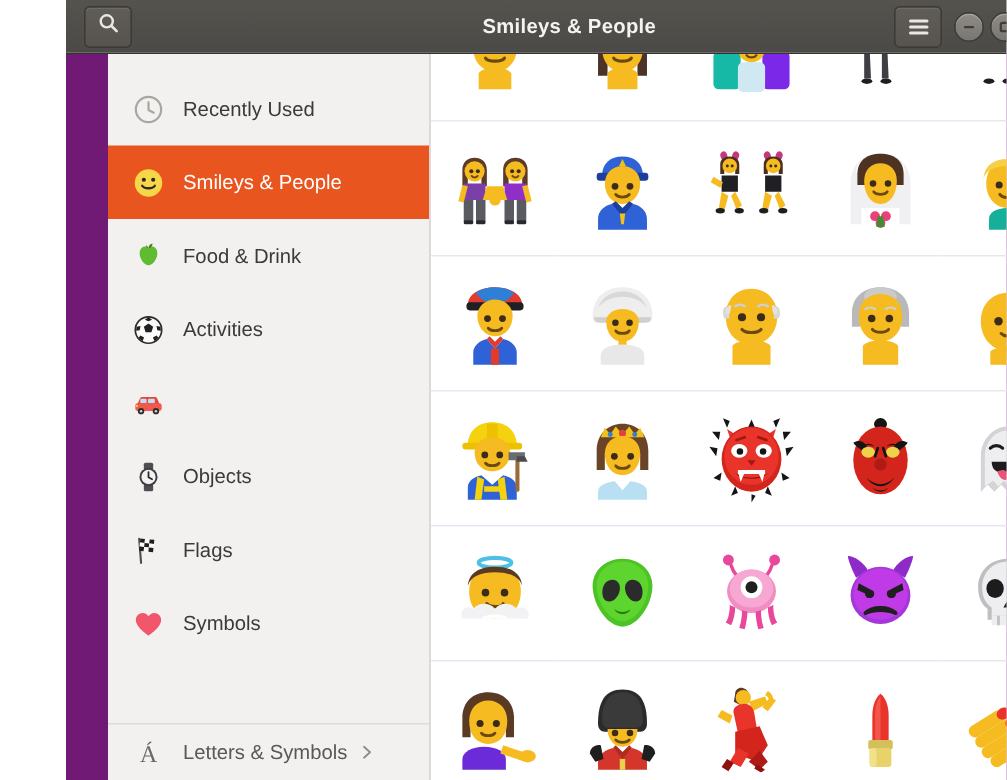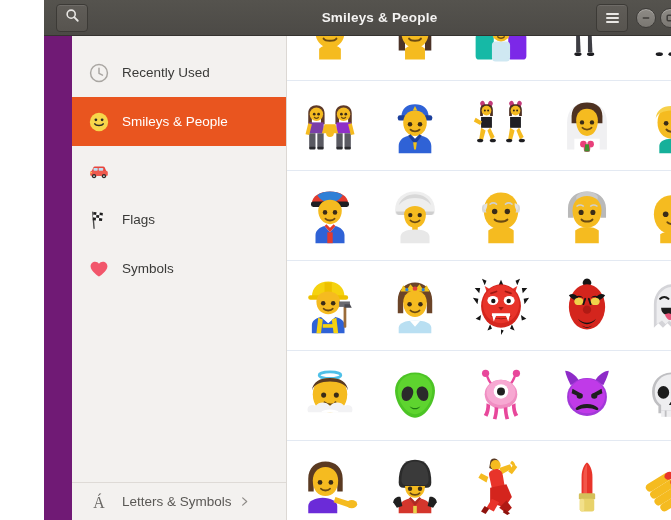--- a/index.html
+++ b/index.html
@@ -267,38 +267,74 @@
               <circle cx="12" cy="12" r="10" fill="#f7d64a"></circle>
               <circle cx="8.6" cy="9.6" r="1.5" fill="#2d2a26"></circle>
               <circle cx="15.4" cy="9.6" r="1.5" fill="#2d2a26"></circle>
               <path d="M7.4 14c1.3 2.4 7.9 2.4 9.2 0" fill="none" stroke="#2d2a26" stroke-width="1.7" stroke-linecap="round"></path>
             </svg>
           </span>
           <span class="side-label">Smileys &amp; People</span>
         </div>
 
 
-
+        <div class="side-item">
+          <span class="side-ico">
+            <svg width="22" height="22" viewBox="0 0 24 24">
+              <path d="M12 5.8c-1.1-1.1-3.2-1.6-5 .1-2 1.9-1.9 6 .3 9.1 1.4 2 3 3.4 4.7 3.4s3.3-1.4 4.7-3.4c2.2-3.1 2.3-7.2.3-9.1-1.8-1.7-3.9-1.2-5-.1z" fill="#5fbb2f"></path>
+              <path d="M12 6.2c0-2 1.3-3.3 3-3.6-.2 2-1.3 3.2-3 3.6z" fill="#3f7f1e"></path>
+              <path d="M11.9 5.9c-.3-1-.9-1.7-1.8-2.1.2 1 .8 1.8 1.8 2.1z" fill="#6b4a2e"></path>
+            </svg>
+          </span>
+          <span class="side-label">Food &amp; Drink</span>
+        </div>
+
+        <div class="side-item">
+          <span class="side-ico">
+            <svg width="22" height="22" viewBox="0 0 24 24">
+              <circle cx="12" cy="12" r="9.6" fill="#fbfbfb" stroke="#2c2c2c" stroke-width="1.2"></circle>
+              <polygon points="12,7.2 15.4,9.7 14.1,13.7 9.9,13.7 8.6,9.7" fill="#23211f"></polygon>
+              <polygon points="12,2.6 14.6,4.5 12,5.6 9.4,4.5" fill="#23211f"></polygon>
+              <polygon points="3.2,9.6 6.2,9.1 5.6,12.2 3,12.6" fill="#23211f"></polygon>
+              <polygon points="20.8,9.6 17.8,9.1 18.4,12.2 21,12.6" fill="#23211f"></polygon>
+              <polygon points="7.6,20.2 8.8,17.4 6.2,16 4.7,17.6" fill="#23211f"></polygon>
+              <polygon points="16.4,20.2 15.2,17.4 17.8,16 19.3,17.6" fill="#23211f"></polygon>
+            </svg>
+          </span>
+          <span class="side-label">Activities</span>
+        </div>
 
         <div class="side-item">
           <span class="side-ico">
             <svg width="22" height="22" viewBox="0 0 24 24">
               <path d="M4 12.4l1.8-4.1c.3-.7 1-1.1 1.7-1.1h9c.8 0 1.5.4 1.8 1.1l1.7 4.1z" fill="#e8453c"></path>
               <rect x="2.4" y="11.8" width="19.2" height="5.6" rx="1.7" fill="#ef5a4e"></rect>
               <rect x="6" y="8.6" width="4.6" height="3.1" rx="0.7" fill="#bfe0f2"></rect>
               <rect x="11.6" y="8.6" width="5" height="3.1" rx="0.7" fill="#bfe0f2"></rect>
               <circle cx="6.6" cy="17.6" r="2.3" fill="#2d2a28"></circle>
               <circle cx="17.4" cy="17.6" r="2.3" fill="#2d2a28"></circle>
               <circle cx="6.6" cy="17.6" r="0.95" fill="#cfcfcf"></circle>
               <circle cx="17.4" cy="17.6" r="0.95" fill="#cfcfcf"></circle>
               <rect x="2.6" y="13" width="1.8" height="1.5" rx="0.6" fill="#ffd24a"></rect>
             </svg>
           </span>
         </div>
 
+        <div class="side-item">
+          <span class="side-ico">
+            <svg width="22" height="22" viewBox="0 0 24 24">
+              <rect x="8.6" y="1.6" width="6.8" height="5.2" rx="1.2" fill="#4d4d52"></rect>
+              <rect x="8.6" y="17.2" width="6.8" height="5.2" rx="1.2" fill="#4d4d52"></rect>
+              <circle cx="12" cy="12" r="6.6" fill="#3c3c42"></circle>
+              <circle cx="12" cy="12" r="5.2" fill="#f2f2f2"></circle>
+              <polyline points="12,8.4 12,12.2 14.6,13.6" fill="none" stroke="#2a2a2a" stroke-width="1.3" stroke-linecap="round"></polyline>
+            </svg>
+          </span>
+          <span class="side-label">Objects</span>
+        </div>
 
         <div class="side-item">
           <span class="side-ico">
             <svg width="22" height="22" viewBox="0 0 24 24">
               <line x1="5.2" y1="3.4" x2="6.6" y2="21" stroke="#4a4a4a" stroke-width="1.5" stroke-linecap="round"></line>
               <g transform="rotate(6 6 4)">
                 <rect x="6" y="3.2" width="3.4" height="3" fill="#1f1f1f"></rect>
                 <rect x="9.4" y="3.2" width="3.4" height="3" fill="#fafafa"></rect>
                 <rect x="12.8" y="3.2" width="3.4" height="3" fill="#1f1f1f"></rect>
                 <rect x="6" y="6.2" width="3.4" height="3" fill="#fafafa"></rect>

